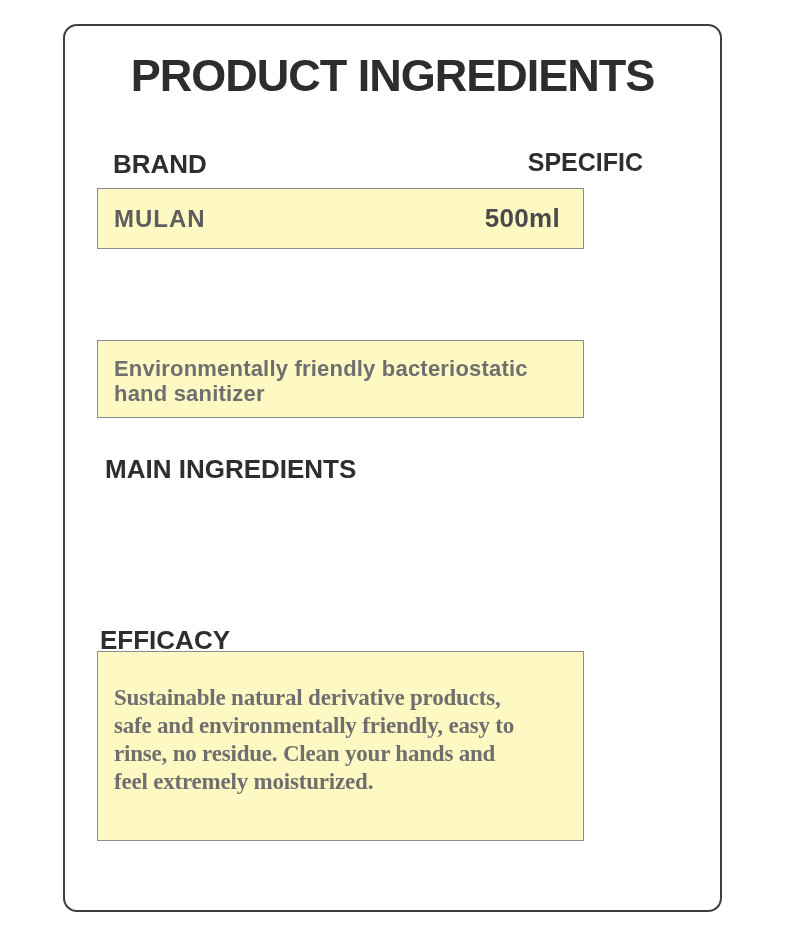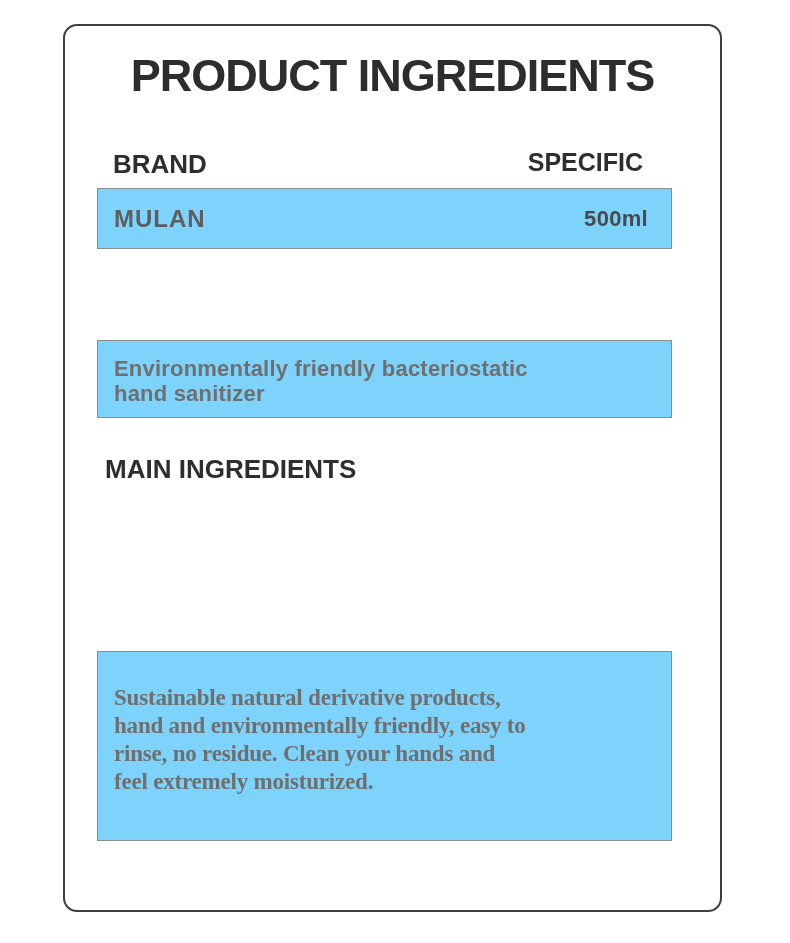--- a/index.html
+++ b/index.html
@@ -34,36 +34,36 @@
     color: #2e2e2e;
     letter-spacing: 0px;
     white-space: nowrap;
   }
   .label-brand      { left: 48px;  top: 124px; text-align: center; }
   .label-specific   { right: 77px; top: 122px; font-size: 25px; }
   .label-pname      { left: 42px;  top: 259px; }
   .label-ingredients{ left: 40px;  top: 429px; }
   .label-efficacy   { left: 35px;  top: 600px; }
   .vbox {
-    left: 32px; width: 575px;
+    left: 32px; width: 487px;
     border: 1px solid #8c8c8c;
-    background: #7dd3fc;
+    background: #fef9c3;
     color: #6f6f6f;
   }
   .box-brand {
     top: 162px; height: 61px;
     display: flex; align-items: center; justify-content: space-between;
     padding: 0 23px 0 16px;
   }
   .brand-value {
     font-size: 24px; font-weight: 700;
     color: #5e5e5e; letter-spacing: 1px;
   }
   .specific-value {
-    font-size: 22px; font-weight: 700;
+    font-size: 26px; font-weight: 700;
     color: #4a4a4a; letter-spacing: 0.3px;
   }
   .box-pname       { top: 314px; height: 78px;  padding: 15px 27px 0 16px; }
   .box-ingredients { top: 479px; height: 83px;  padding: 18px 14px 0 18px; }
   .box-efficacy    { top: 625px; height: 190px; padding: 32px 2px 0 16px; font-family: Liberation Serif, serif; }
   .body-line {
     font-size: 22px; line-height: 25px;
     font-weight: 700;
     color: #6f6f6f;
     letter-spacing: 0.2px;
@@ -90,21 +90,22 @@
 
 
   <div class="vbox box-pname">
     <div class="body-line">Environmentally friendly bacteriostatic</div>
     <div class="body-line">hand sanitizer</div>
   </div>
 
   <div class="sec-label label-ingredients">MAIN INGREDIENTS</div>
 
 
+  <div class="sec-label label-efficacy">EFFICACY</div>
 
   <div class="vbox box-efficacy">
     <div class="body-line">Sustainable natural derivative products,</div>
-    <div class="body-line">hand and environmentally friendly, easy to</div>
+    <div class="body-line">safe and environmentally friendly, easy to</div>
     <div class="body-line">rinse, no residue. Clean your hands and</div>
     <div class="body-line">feel extremely moisturized.</div>
   </div>
 
 </div>
 
 </body></html>

